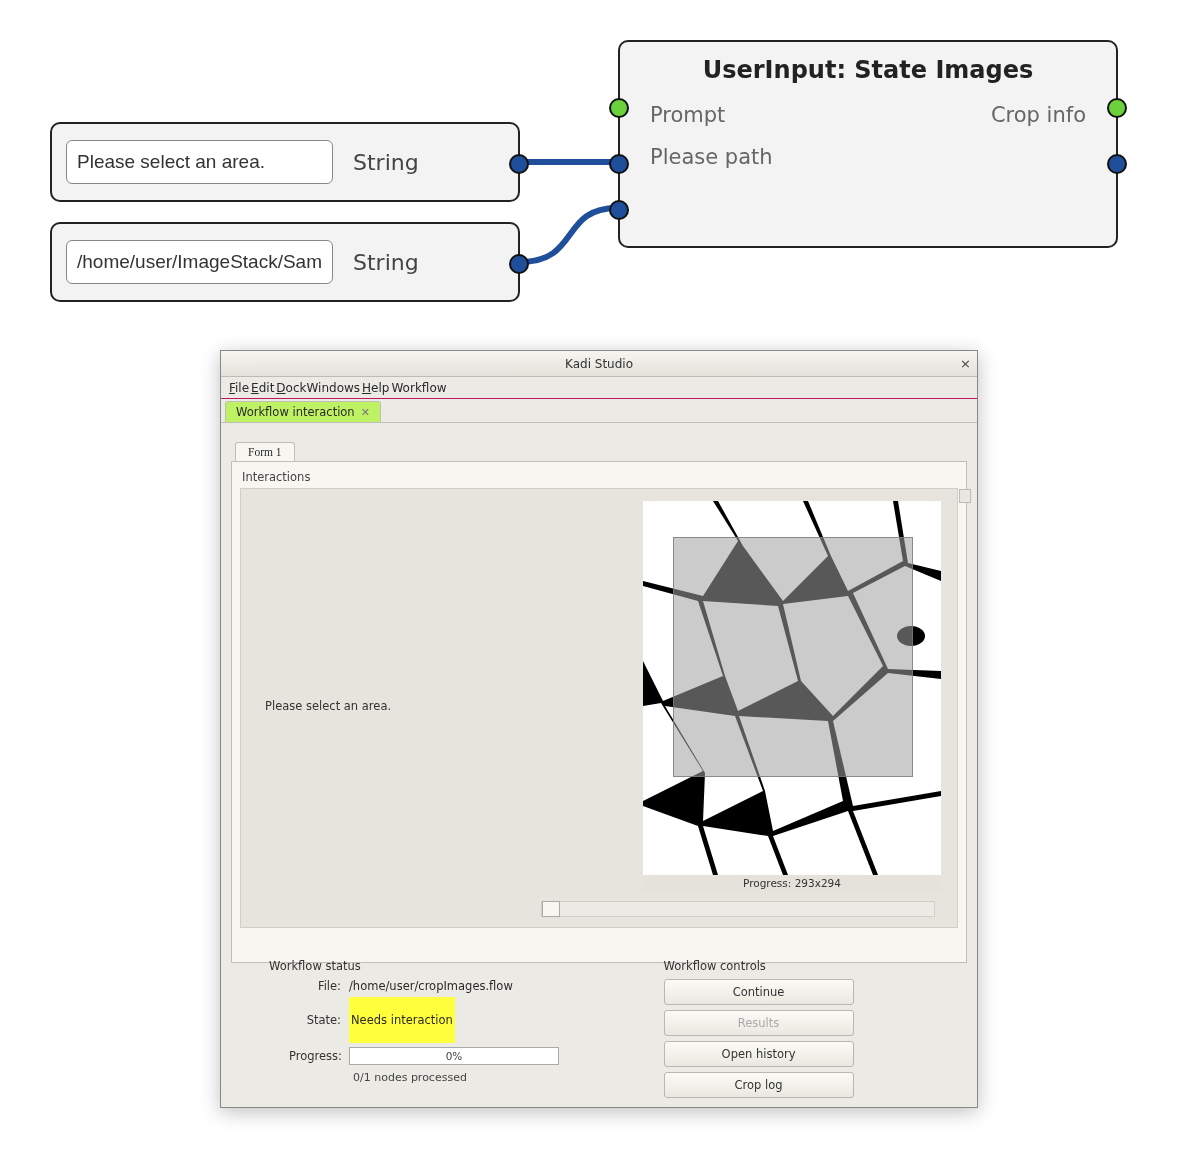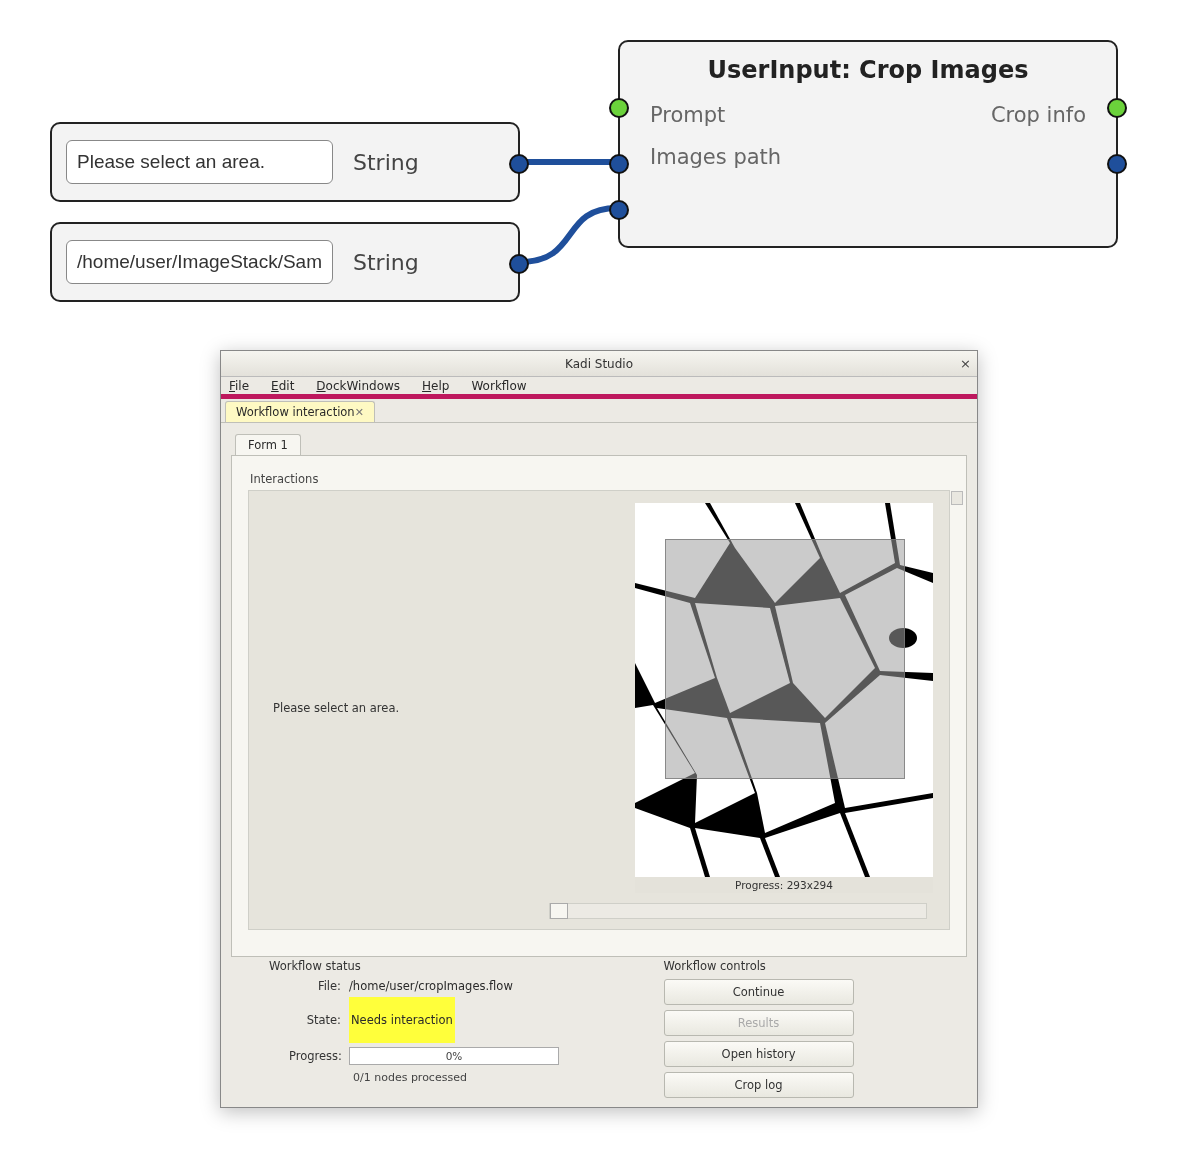--- a/index.html
+++ b/index.html
@@ -109,75 +109,77 @@
   .titlebar .closebtn {
     margin-left: auto;
     font-size: 13px;
     color: #444;
     cursor: pointer;
   }
   .menubar {
     height: 22px;
     display: flex;
     align-items: center;
-    gap: 22px;
+    gap: 2px;
     padding: 0 8px;
-    border-bottom: 5px solid #be185d;
+    border-bottom: 1px solid #be185d;
     font-size: 12px;
   }
   .menubar span { cursor: pointer; }
   .menubar .ul { text-decoration: underline; }
   .doc-tab-row {
     height: 24px;
     display: flex;
     align-items: flex-end;
     padding-left: 4px;
     border-bottom: 1px solid #bfbfb8;
     background: #eceae4;
   }
   .doc-tab {
-    background: #fef9c3;
+    background: #bef264;
     border: 1px solid #bfbfb8;
     border-bottom: none;
     padding: 3px 10px;
     font-size: 11.5px;
     border-radius: 3px 3px 0 0;
     display: flex;
     align-items: center;
+    gap: 6px;
   }
   .doc-tab .x { color: #777; font-size: 11px; cursor: pointer; }
   .client {
     position: absolute;
     left: 0; right: 0; top: 72px; bottom: 0;
     padding: 8px 10px 10px 10px;
   }
   .inner-tab-row {
     height: 22px;
     display: flex;
-    align-items: center;
+    align-items: flex-end;
     position: relative;
-    margin-top: 2px;
+    margin-top: 8px;
+    font-family: Liberation Serif, serif;
   }
   .inner-tab {
     background: #f7f6f1;
     border: 1px solid #bfbfb8;
     border-bottom: none;
     padding: 3px 12px;
     font-size: 11.5px;
     border-radius: 3px 3px 0 0;
     margin-left: 4px;
     display:flex;
     align-items:center;
     gap:6px;
   }
   .form-pane {
     border: 1px solid #bfbfb8;
     background: #f7f6f1;
     height: 502px;
-    padding: 16px;
+    padding: 8px;
     position: relative;
   }
   .group-label {
     font-size: 11.5px;
     color: #444;
     margin: 0 0 4px 2px;
   }
   .interactions {
     border: 1px solid #cfcfc8;
     background: #e6e4dc;
@@ -328,27 +330,27 @@
     <div class="port port-blue" style="right:-11px; top:30px;"></div>
   </div>
 
   <div class="node-box string-node" style="left:50px; top:222px;">
     <input type="text" value="/home/user/ImageStack/Samples" style="">
     <span class="type-label">String</span>
     <div class="port port-blue" style="right:-11px; top:30px;"></div>
   </div>
 
   <div class="node-box big-node" style="left:618px; top:40px;">
-    <div class="title">UserInput: Crop Images</div>
+    <div class="title">UserInput: State Images</div>
     <div class="row">
       <span>Prompt</span>
       <span>Crop info</span>
     </div>
     <div class="row">
-      <span>Images path</span>
+      <span>Please path</span>
       <span></span>
     </div>
 
     <div class="port port-green" style="left:-11px;  top:56px;"></div>
     <div class="port port-blue" style="left:-11px;  top:112px;"></div>
     <div class="port port-blue" style="left:-11px;  top:158px;"></div>
     <div class="port port-green" style="right:-11px; top:56px;"></div>
     <div class="port port-blue" style="right:-11px; top:112px;"></div>
   </div>
 </div>

